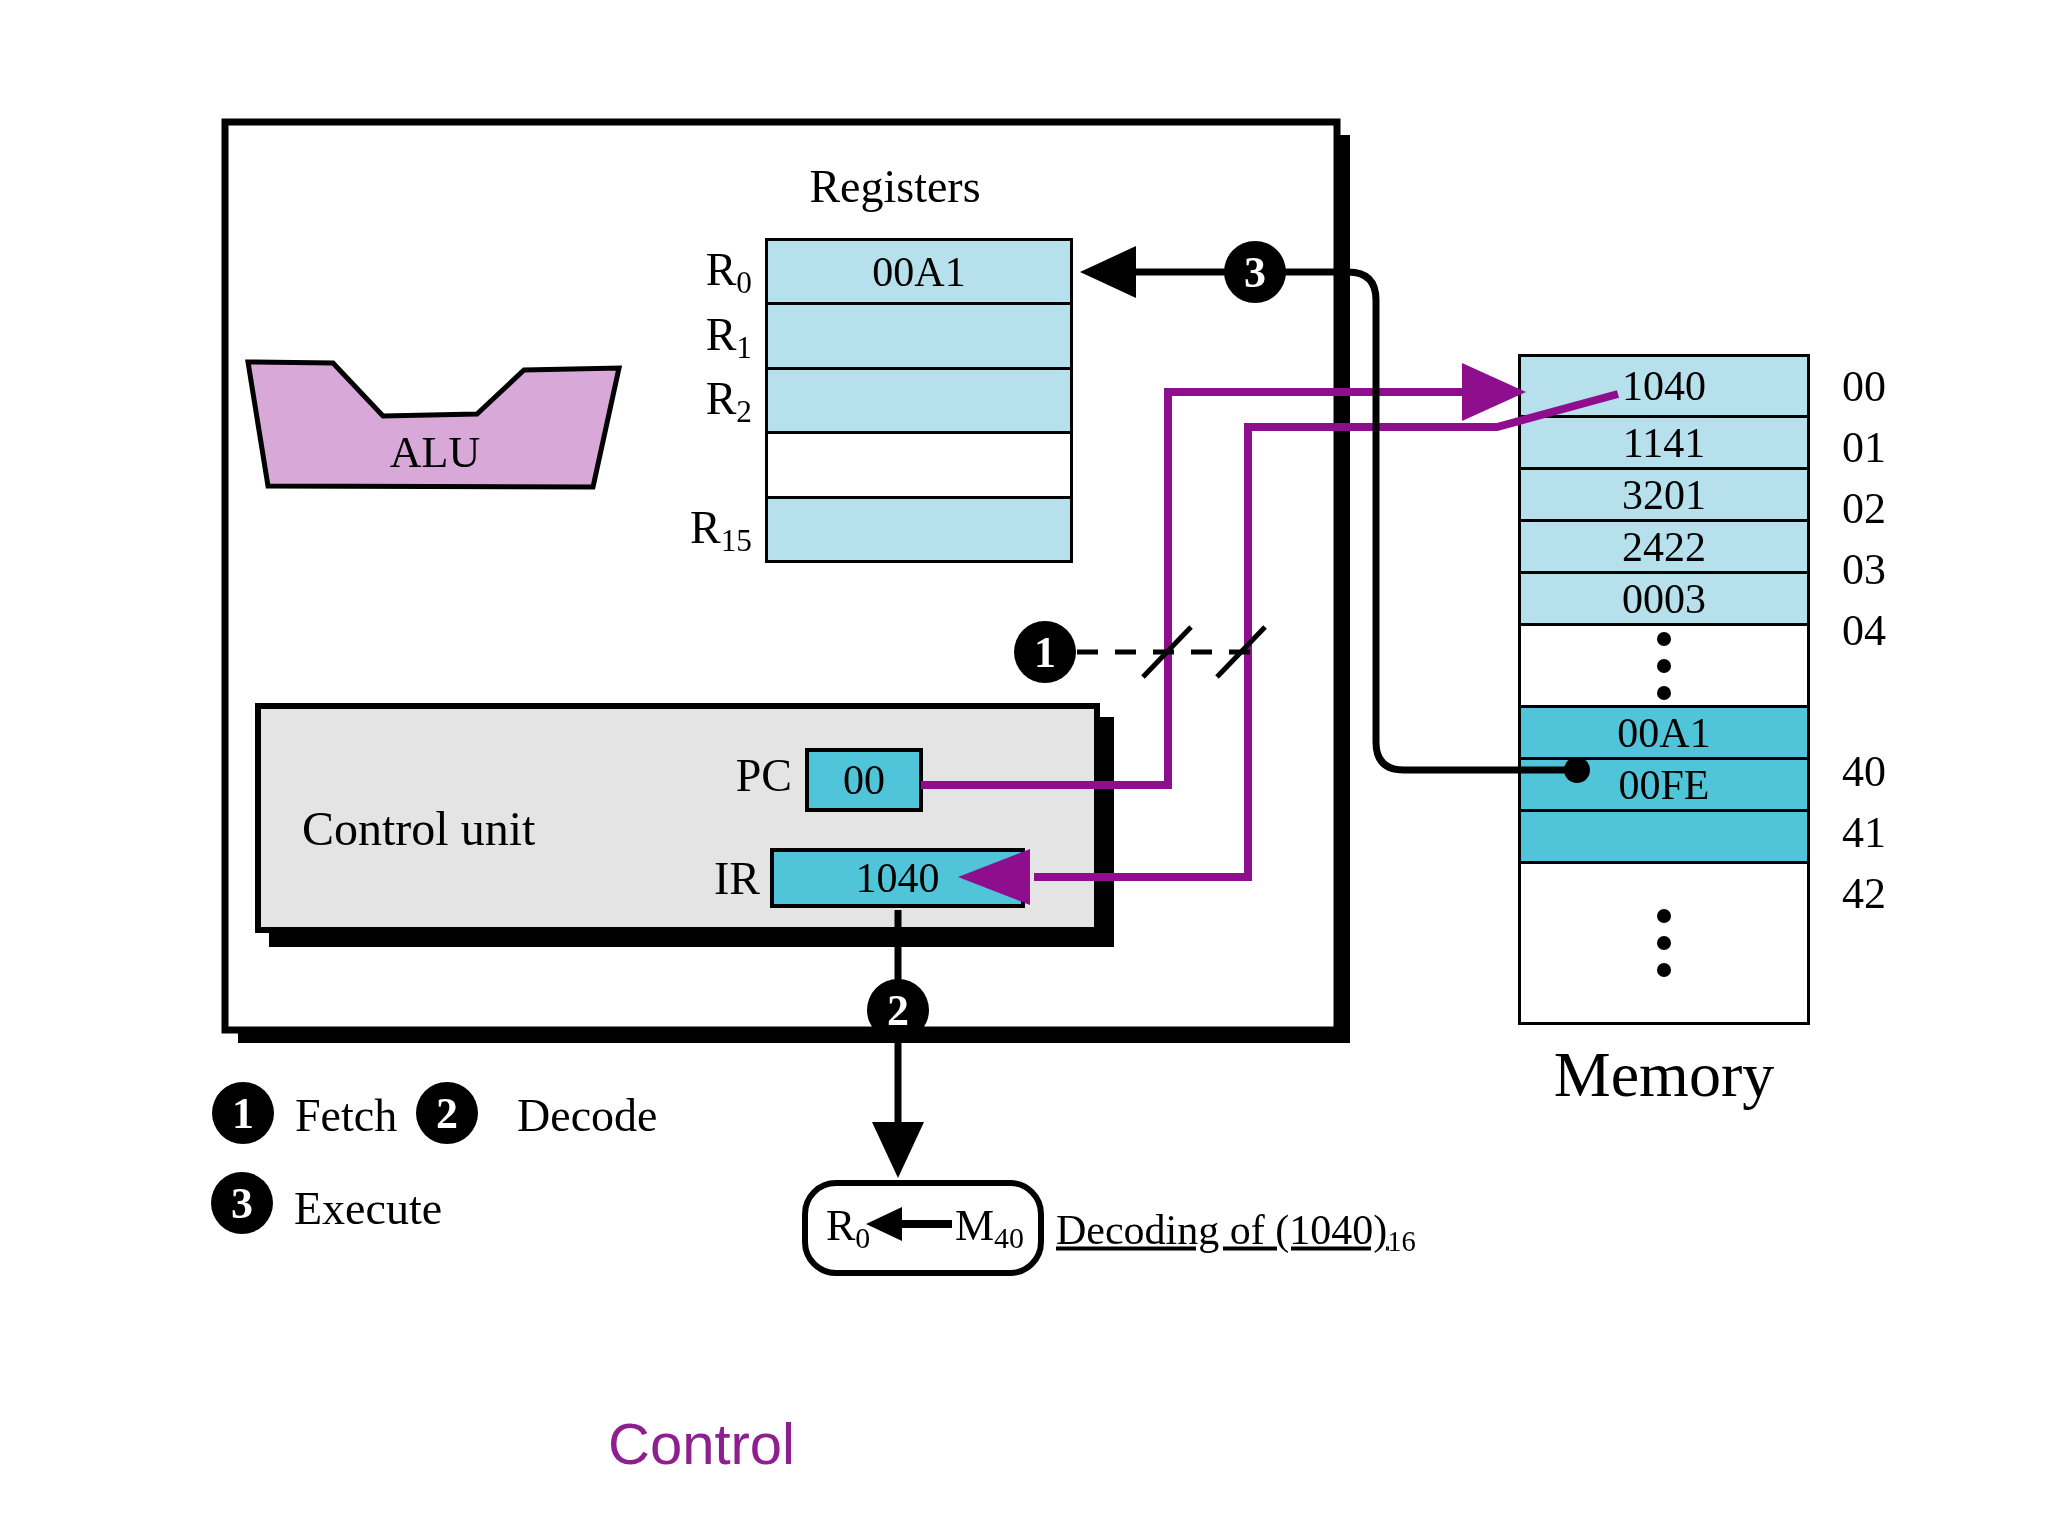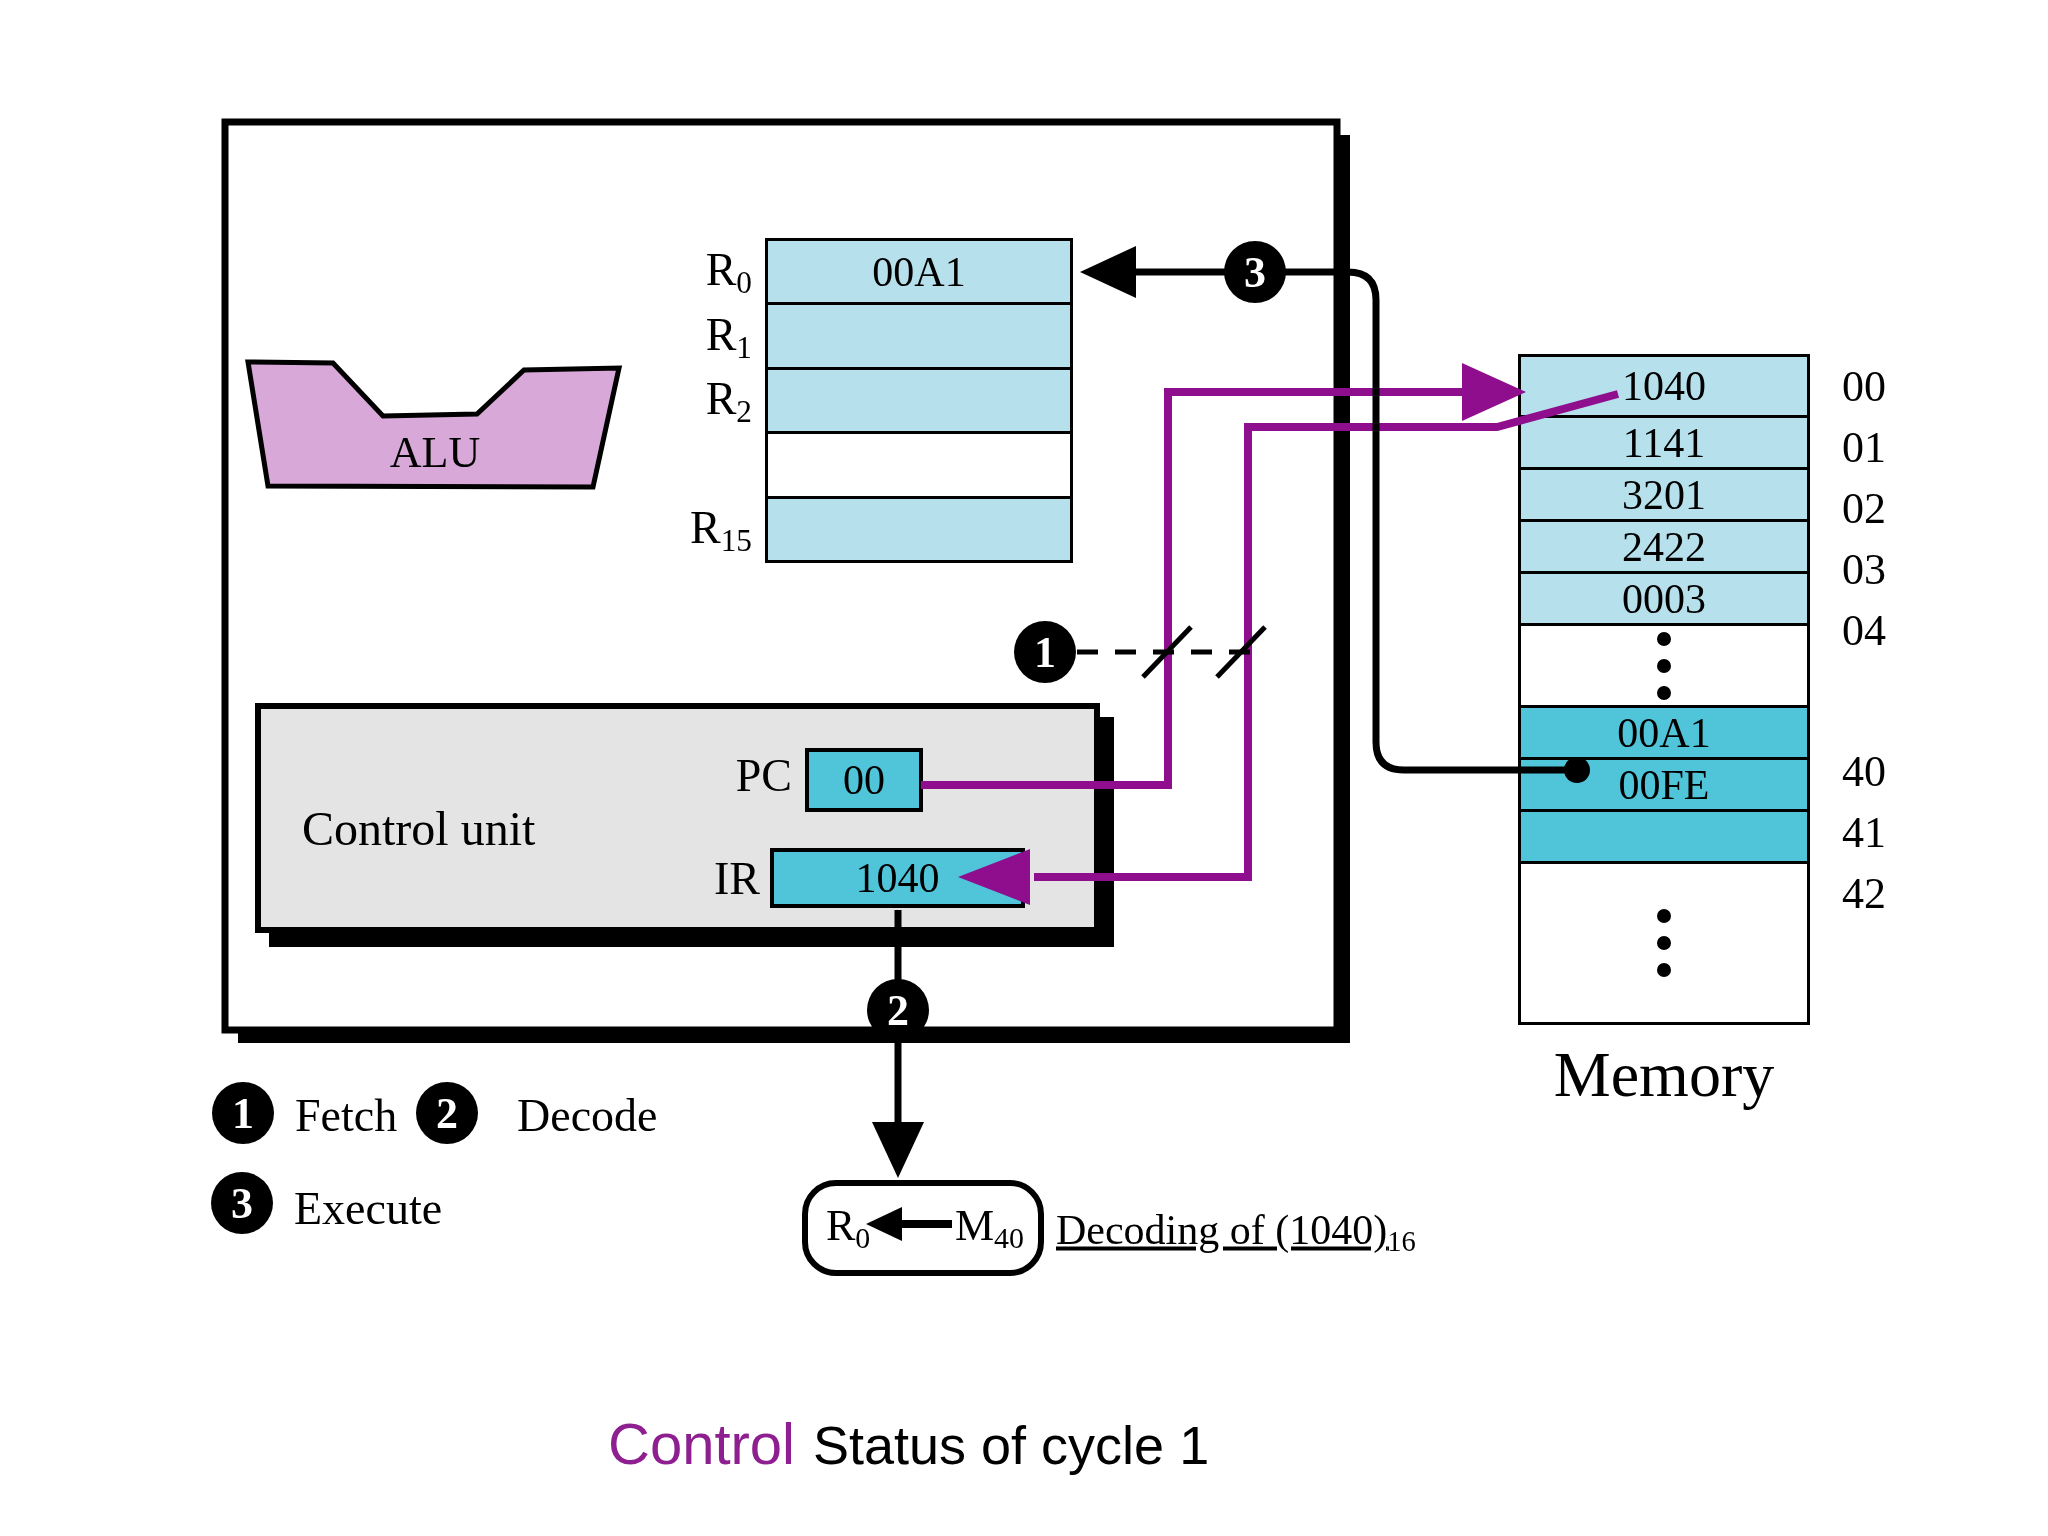--- a/index.html
+++ b/index.html
@@ -73,20 +73,21 @@
 <div id="canvas">
 
   <svg id="bg-layer" class="layer" width="2048" height="1536" viewBox="0 0 2048 1536">
     <rect x="238" y="135" width="1112" height="908" fill="#000"></rect>
     <rect x="225" y="122" width="1112" height="908" fill="#fff" stroke="#000" stroke-width="7"></rect>
     <polygon points="248,362 333,363 383,416 477,414 524,370 619,368 593,487 268,486" stroke="#000" stroke-width="5" fill="#d8a8d8"></polygon>
   </svg>
 
   <div class="html-layer">
 
+    <div class="block-title" style="left:765px;top:160px;width:260px;text-align:center;">Registers</div>
 
     <div class="alu-label">ALU</div>
 
     <div class="reg-table">
       <div class="reg-row cell-light">00A1</div>
       <div class="reg-row cell-light"></div>
       <div class="reg-row cell-light"></div>
       <div class="reg-row cell-white"></div>
       <div class="reg-row cell-light"></div>
     </div>
@@ -164,21 +165,20 @@
       <span>
         <span>M</span><span class="sub">40</span>
       </span>
     </div>
     <div class="decode-note">
       <span>Decoding of (1040)</span><span class="sub">16</span>
     </div>
 
     <div class="caption">
       <span class="fig">Control</span>
-      <span class="cap">Status of cycle 1</span>
     </div>
   </div>
 
   <svg id="line-layer" class="layer" width="2048" height="1536" viewBox="0 0 2048 1536">
 
     <path d="M 921 785 L 1168 785 L 1168 392 L 1466 392" fill="none" stroke-width="8" stroke="#8e0e8e"></path>
     <polygon points="1526,392 1462,363 1462,421" fill="#8e0e8e"></polygon>
 
     <path d="M 1618 394 L 1497 427 L 1248 427 L 1248 877 L 1034 877" fill="none" stroke-width="8" stroke="#8e0e8e"></path>
     <polygon points="958,877 1030,849 1030,905" fill="#8e0e8e"></polygon>

